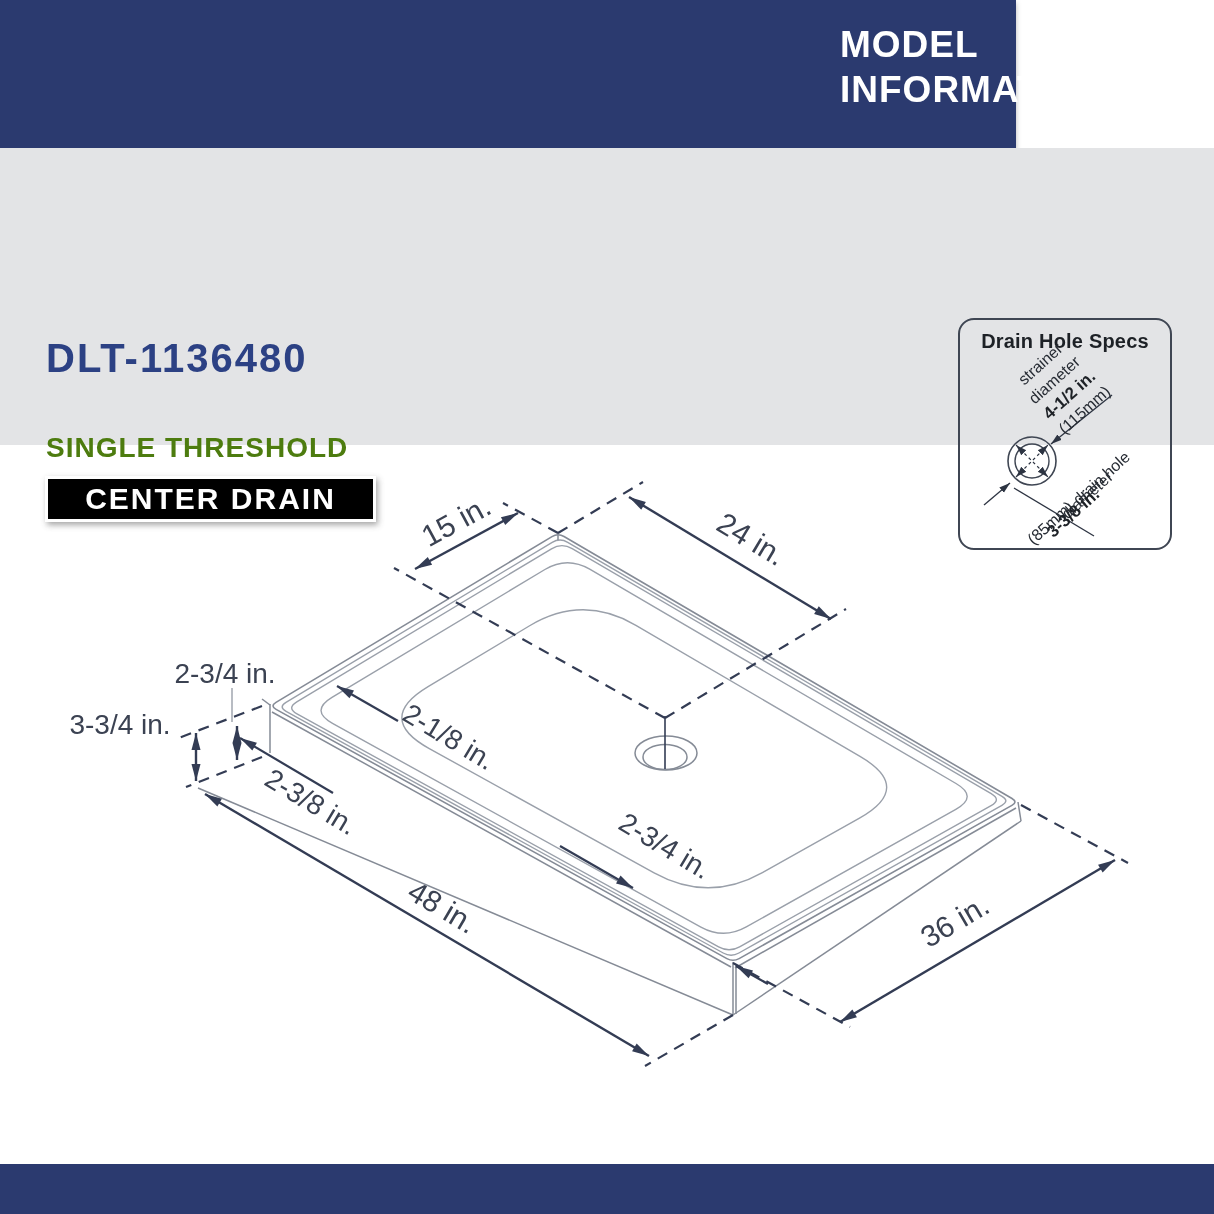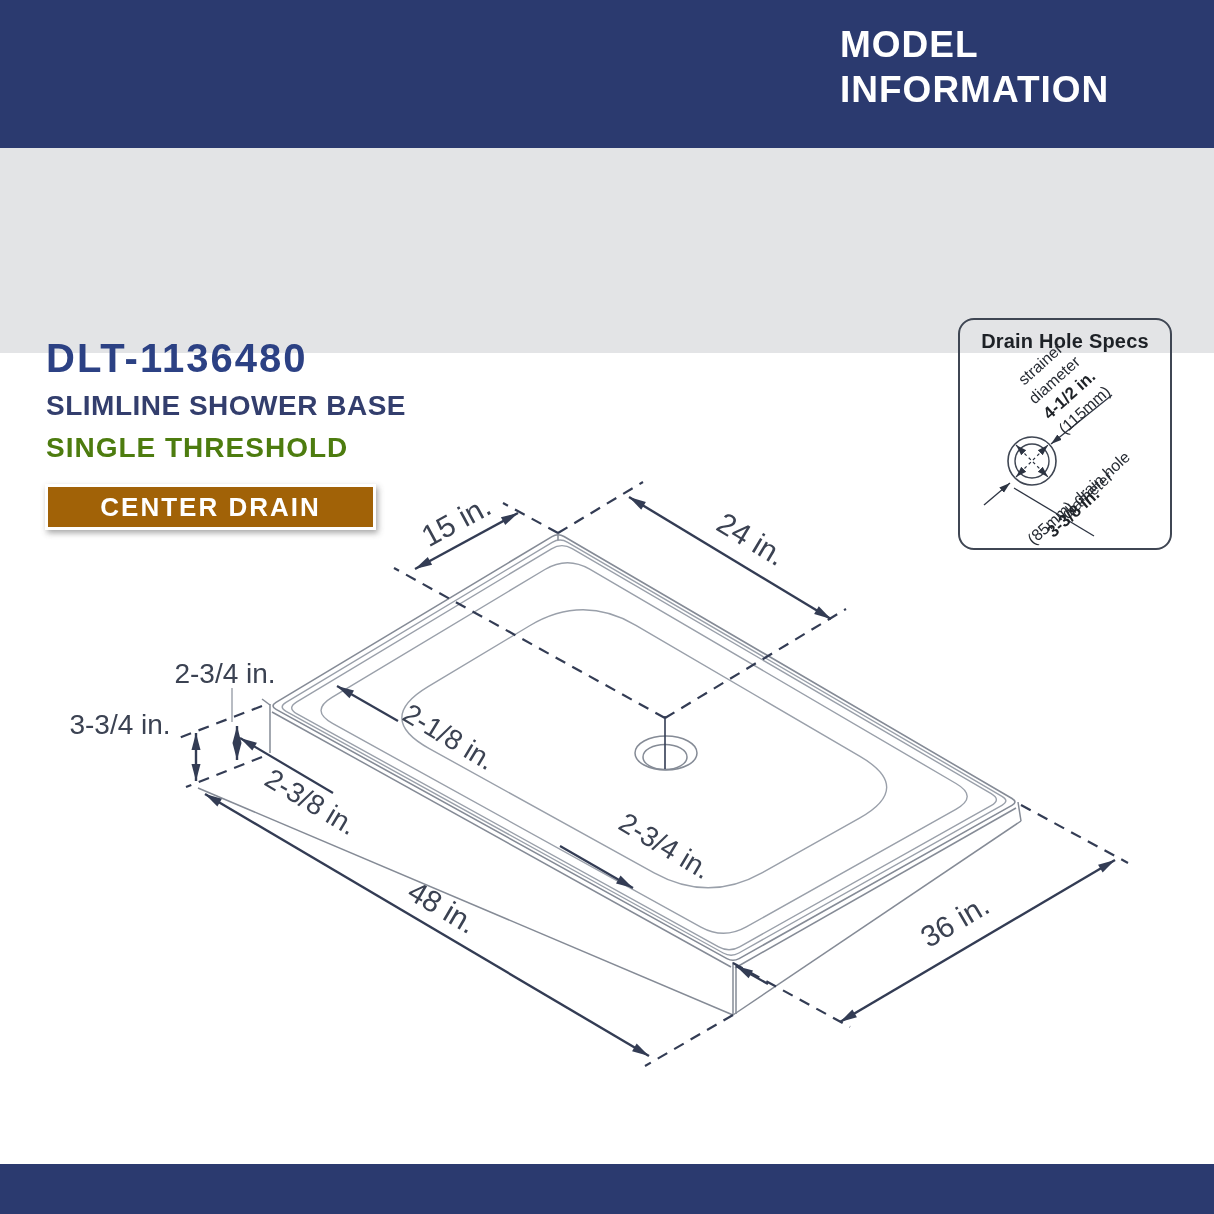--- a/index.html
+++ b/index.html
@@ -3,52 +3,52 @@
 <meta charset="utf-8">
 <style>
   html,body{margin:0;padding:0;}
   body{
     width:1214px;height:1214px;position:relative;overflow:hidden;
     background:#ffffff;
     font-family:"Liberation Sans","DejaVu Sans",sans-serif;
   }
   
   .top-bar{
-    position:absolute;left:0;top:0;width:1214px;height:148px;
+    position:absolute;left:0;top:0;width:1016px;height:148px;
     background:#2b3a6f;
     box-shadow:0 3px 5px rgba(40,40,40,.35);
   }
   .top-bar .title{
     position:absolute;left:840px;top:22px;
     color:#ffffff;font-weight:bold;font-size:37px;line-height:45px;
     letter-spacing:1px;
   }
   
   .band{
-    position:absolute;left:0;top:148px;width:1214px;height:205px;
+    position:absolute;left:0;top:148px;width:1214px;height:297px;
     background:#e3e4e6;
   }
   .model-code{
     position:absolute;left:46px;top:188px;
     font-size:40px;font-weight:800;letter-spacing:2px;color:#2c4184;
   }
   .model-name{
     position:absolute;left:46px;top:242px;
     font-size:28px;font-weight:800;letter-spacing:.5px;color:#333e6d;
   }
   .model-sub{
     position:absolute;left:46px;top:284px;
     font-size:28px;font-weight:700;letter-spacing:1px;color:#4d7c0f;
   }
   .badge{
     position:absolute;left:45px;top:328px;width:325px;height:40px;
-    background:#a16207;border:3px solid #ffffff;
+    background:#000000;border:3px solid #ffffff;
     box-shadow:2px 3px 6px rgba(60,60,60,.45);
     display:flex;align-items:center;justify-content:center;
-    color:#ffffff;font-size:26px;font-weight:bold;letter-spacing:2px;margin-top:8px;
+    color:#ffffff;font-size:30px;font-weight:bold;letter-spacing:2px;
   }
   
   .specs-box{
     position:absolute;left:958px;top:170px;width:214px;height:232px;
     border:2px solid #3f4653;border-radius:16px;box-sizing:border-box;
   }
   .specs-title{
     position:absolute;left:0;top:10px;width:100%;text-align:center;
     font-size:20px;font-weight:bold;color:#1d2126;letter-spacing:.2px;
   }
@@ -74,21 +74,20 @@
 
 <div class="top-bar">
   <div class="title">
     <div>MODEL</div>
     <div>INFORMATION</div>
   </div>
 </div>
 
 <div class="band">
   <div class="model-code">DLT-1136480</div>
-  <div class="model-name">SLIMLINE SHOWER BASE</div>
   <div class="model-sub">SINGLE THRESHOLD</div>
   <div class="badge">
     <span>CENTER DRAIN</span>
   </div>
 
   <div class="specs-box">
     <div class="specs-title">Drain Hole Specs</div>
     <svg width="212" height="228" viewBox="0 0 212 228">
       <defs>
         <marker id="arrS" markerUnits="userSpaceOnUse" markerWidth="12" markerHeight="9" refX="11" refY="4.5" orient="auto-start-reverse">

